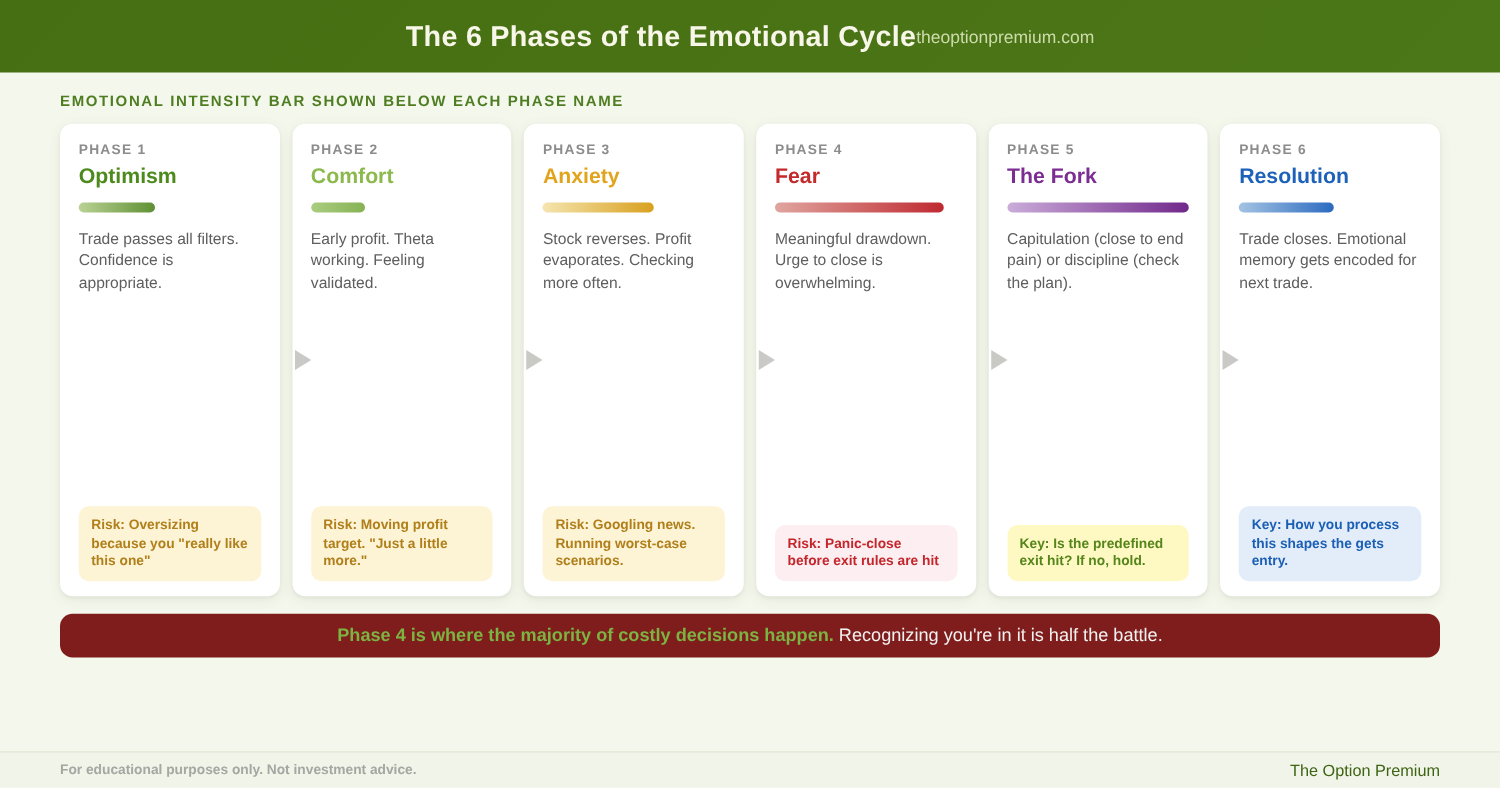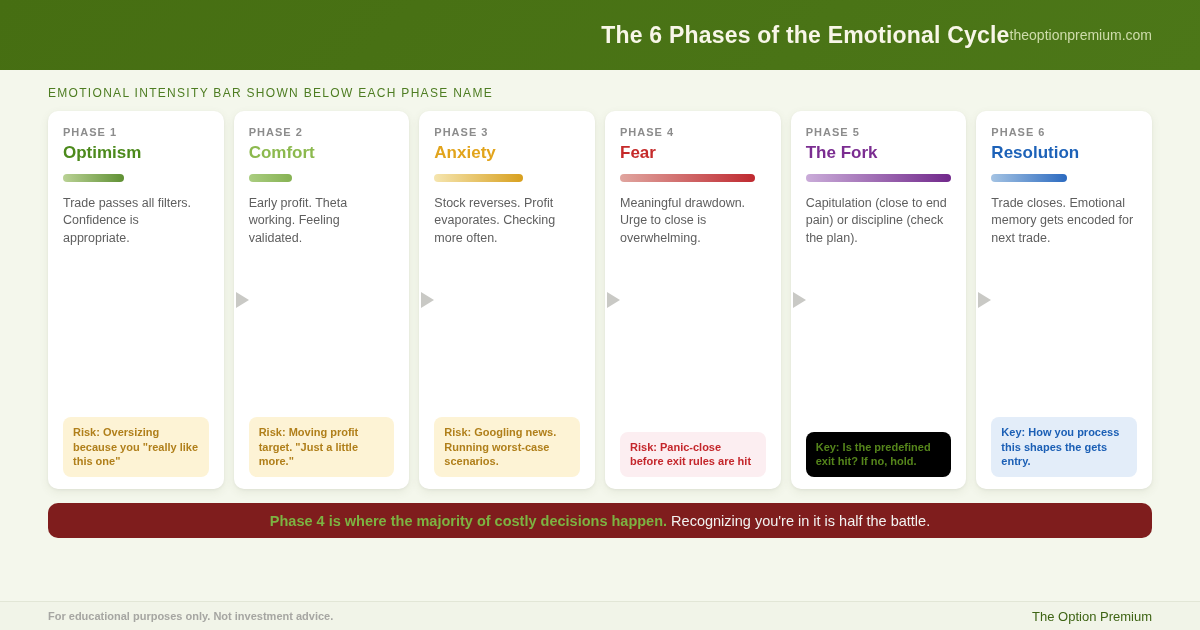--- a/index.html
+++ b/index.html
@@ -6,45 +6,45 @@
   html, body { width: 1200px; height: 630px; overflow: hidden; }
   body {
     font-family: "Liberation Sans", sans-serif;
     background: #f4f7ec;
     display: flex;
     flex-direction: column;
   }
 
   
   .header {
-    height: 70px;
+    height: 58px;
     background: linear-gradient(135deg, #466e12 0%, #4c7718 100%);
     display: flex;
     align-items: center;
-    justify-content: flex-end;
+    justify-content: center;
     padding: 0 48px;
     flex: 0 0 auto;
   }
   .header-title {
     color: #f8f6e8;
     font-size: 23px;
     font-weight: bold;
     letter-spacing: 0.2px;
   }
   .header-site {
     color: #cedcab;
     font-size: 14px;
   }
 
   
   .main { padding: 16px 48px 0; flex: 0 0 auto; }
   .subheading {
     color: #4e7d22;
     font-size: 12px;
-    font-weight: normal;
+    font-weight: bold;
     letter-spacing: 1.3px;
     margin-bottom: 11px;
   }
 
   .cards-row {
     position: relative;
     height: 378px;
     display: flex;
     gap: 10px;
   }
@@ -176,21 +176,21 @@
       <div class="note" style="background: rgb(252, 238, 241); color: rgb(196, 38, 43);">Risk: Panic-close before exit rules are hit</div>
     </div>
 
     <div class="card">
       <div class="phase-label">PHASE 5</div>
       <div class="phase-title" style="color: rgb(123, 45, 145);">The Fork</div>
       <div class="bar-track">
           <div class="bar-fill" style="width: 100%; background: linear-gradient(90deg, rgb(202, 172, 217), rgb(113, 40, 139));"></div>
         </div>
       <div class="desc">Capitulation (close to end pain) or discipline (check the plan).</div>
-      <div class="note" style="background: #000000; color: rgb(85, 133, 27);">Key: Is the predefined exit hit? If no, hold.</div>
+      <div class="note" style="background: #fef9c3; color: rgb(85, 133, 27);">Key: Is the predefined exit hit? If no, hold.</div>
     </div>
 
     <div class="card">
       <div class="phase-label">PHASE 6</div>
       <div class="phase-title" style="color: rgb(29, 98, 184);">Resolution</div>
       <div class="bar-track">
           <div class="bar-fill" style="width: 52%; background: linear-gradient(90deg, rgb(164, 195, 227), rgb(43, 106, 192));"></div>
         </div>
       <div class="desc">Trade closes. Emotional memory gets encoded for next trade.</div>
       <div class="note" style="background: rgb(227, 237, 249); color: rgb(27, 95, 181);">Key: How you process this shapes the gets entry.</div>

